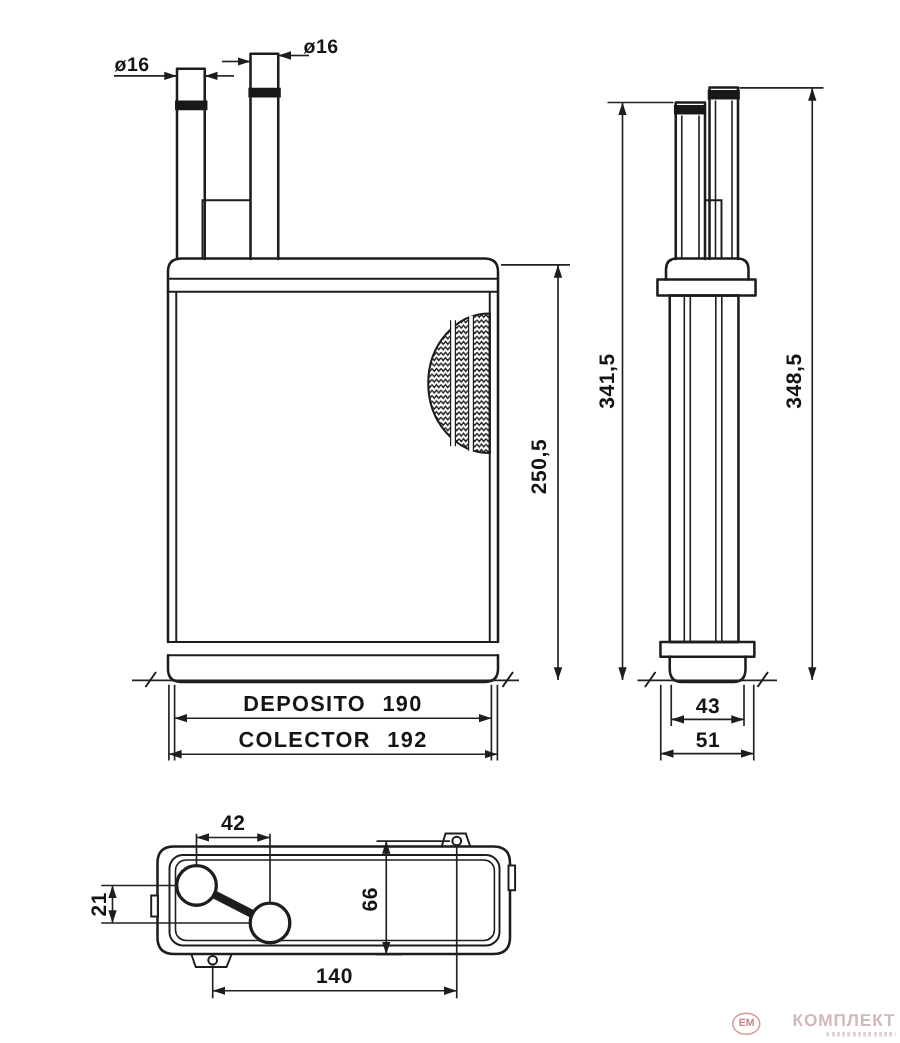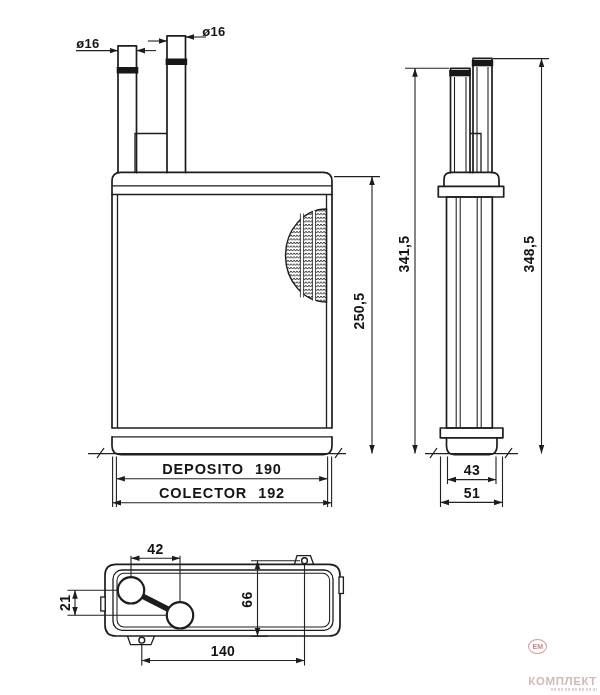--- a/index.html
+++ b/index.html
@@ -12,21 +12,21 @@
   .thin{fill:none;stroke:#1d1d1d;stroke-width:1.05;}
   .dl{fill:none;stroke:#222;stroke-width:1.1;}
   .tick{stroke:#1d1d1d;stroke-width:1.3;}
   .band{fill:#181818;stroke:none;}
   .whitegap{stroke:#ffffff;stroke-width:2.8;fill:none;}
   text.t{font-family:"Liberation Sans",sans-serif;font-weight:700;fill:#141414;}
   .t13{font-size:13px;letter-spacing:.3px;}
   .t14{font-size:14px;letter-spacing:.4px;}
   .t15{font-size:14.5px;letter-spacing:.9px;word-spacing:6px;}
   
-  .watermark{position:absolute;right:3px;bottom:4px;display:flex;align-items:flex-start;gap:21px;opacity:.8;flex-direction:column;}
+  .watermark{position:absolute;right:3px;bottom:4px;display:flex;align-items:flex-start;gap:21px;opacity:.8;}
   .wm-oval{flex:0 0 auto;width:17px;height:13px;border:1.6px solid #c98383;border-radius:50%;
            display:flex;align-items:center;justify-content:center;
            color:#bb6666;font-weight:700;font-size:7px;letter-spacing:0;}
   .wm-right{display:flex;flex-direction:column;align-items:flex-end;}
   .wm-brand{color:#c6a8a8;font-weight:700;font-size:11.5px;letter-spacing:.6px;line-height:12px;}
   .wm-subline{width:46px;height:3px;margin-top:1px;
               background:repeating-linear-gradient(90deg,#ddc7c7 0 2px,rgba(0,0,0,0) 2px 3.5px);}
 </style>
 </head>
 <body>

